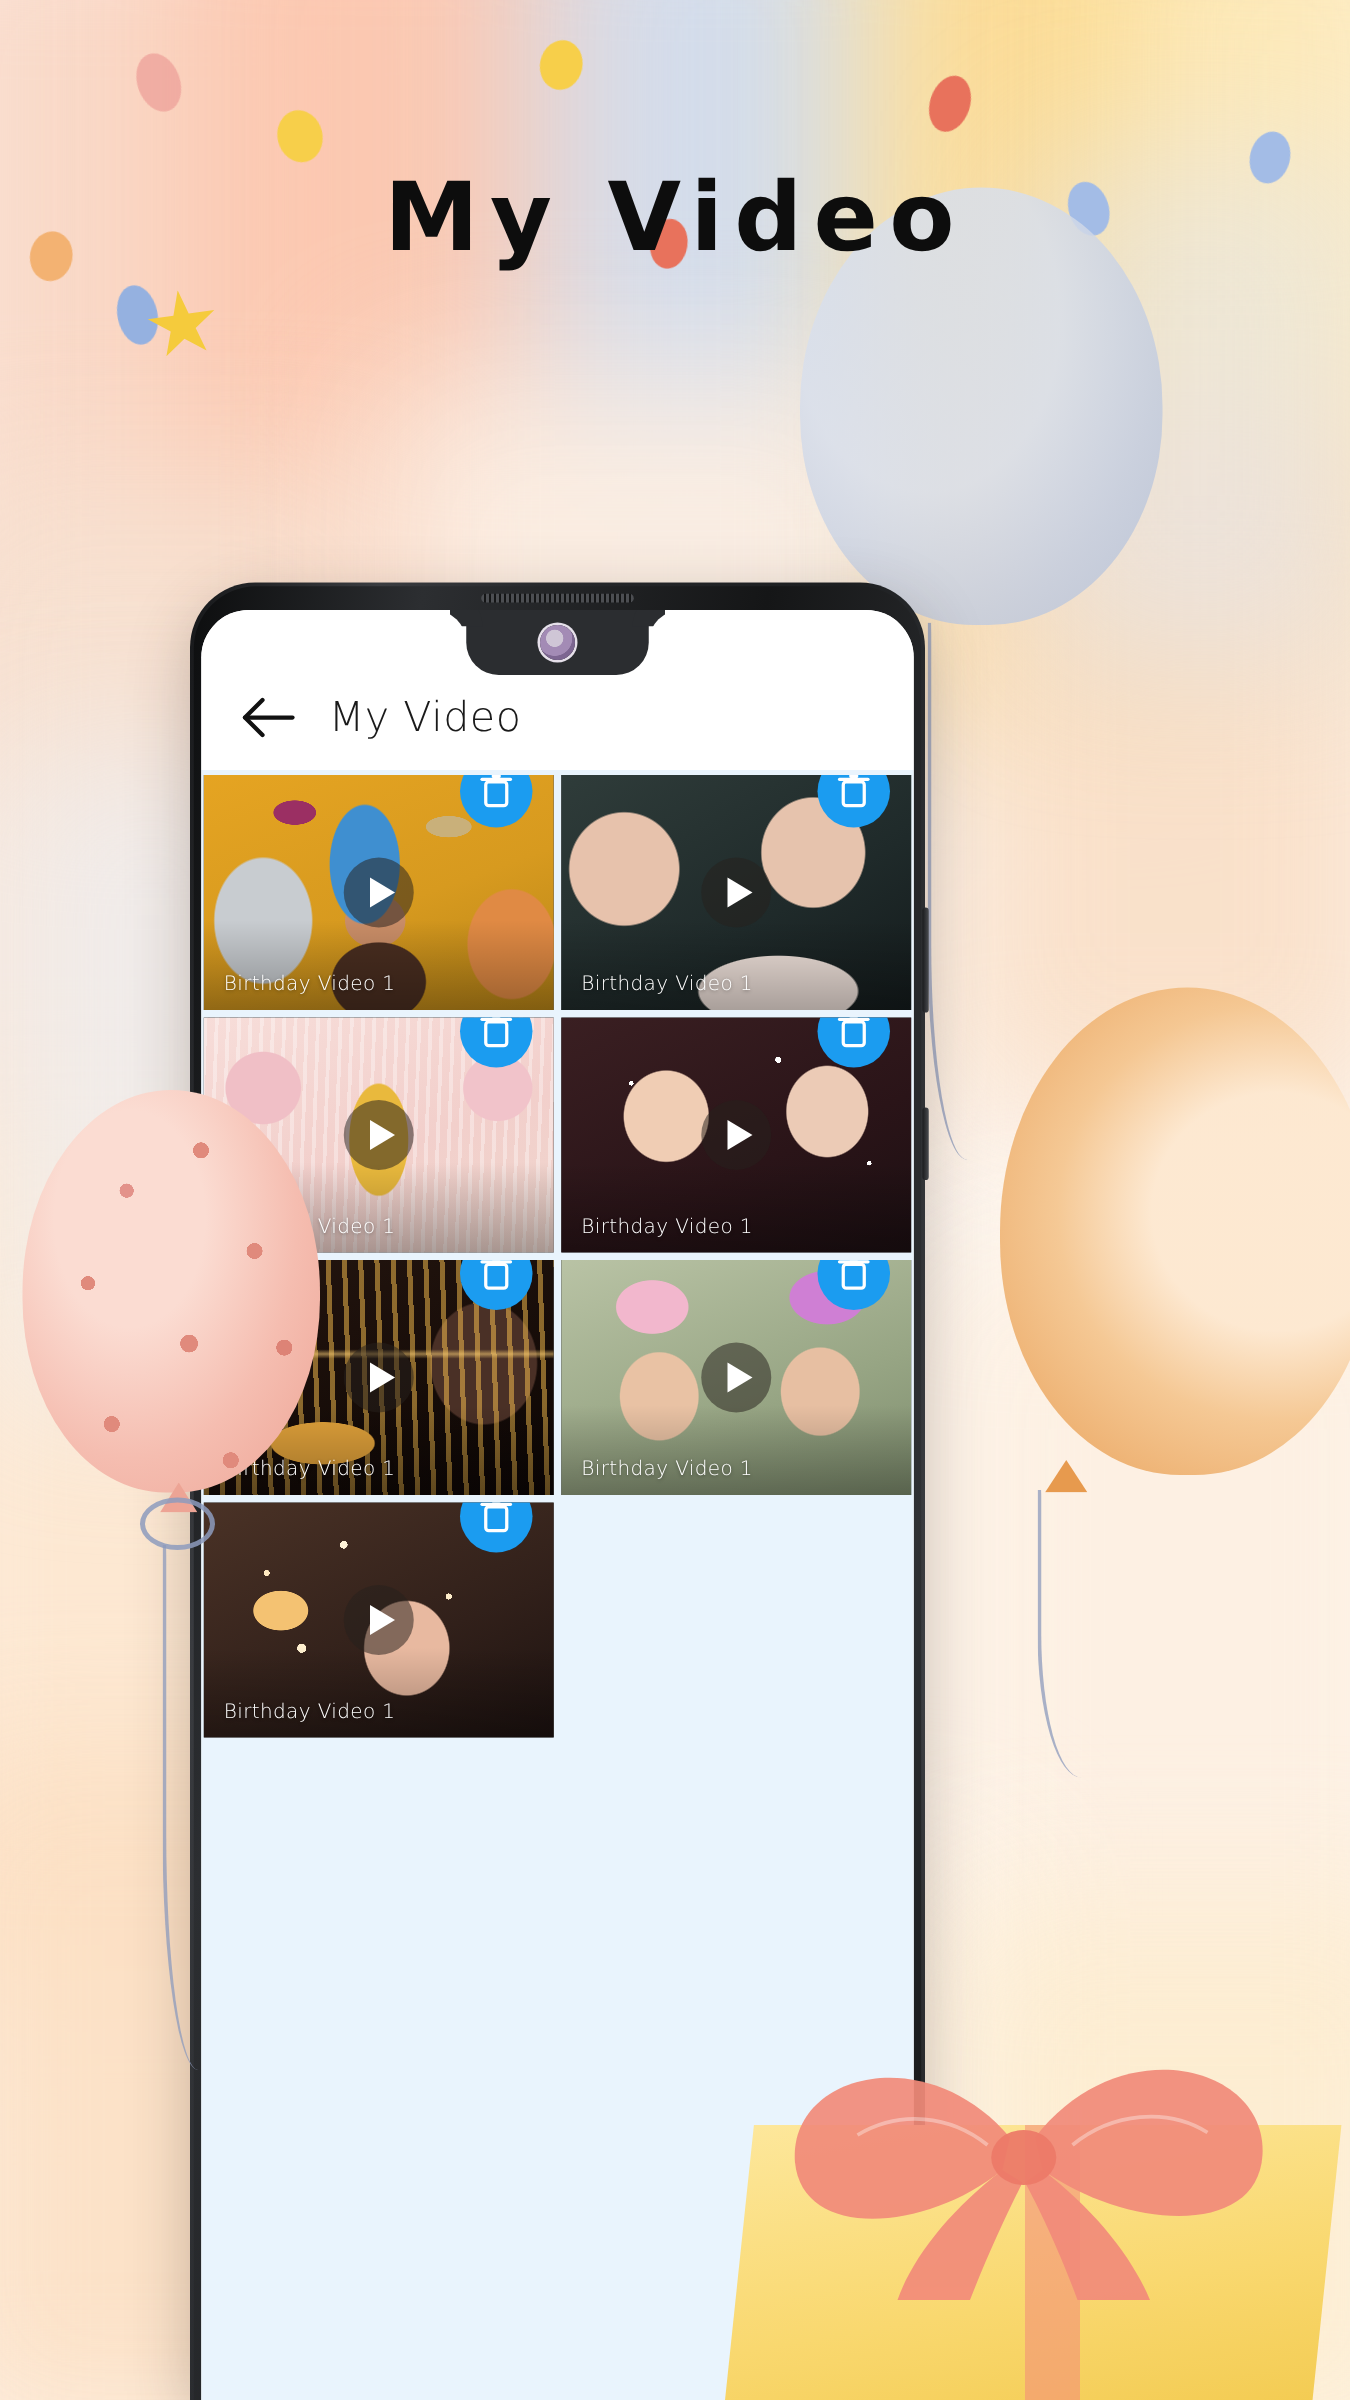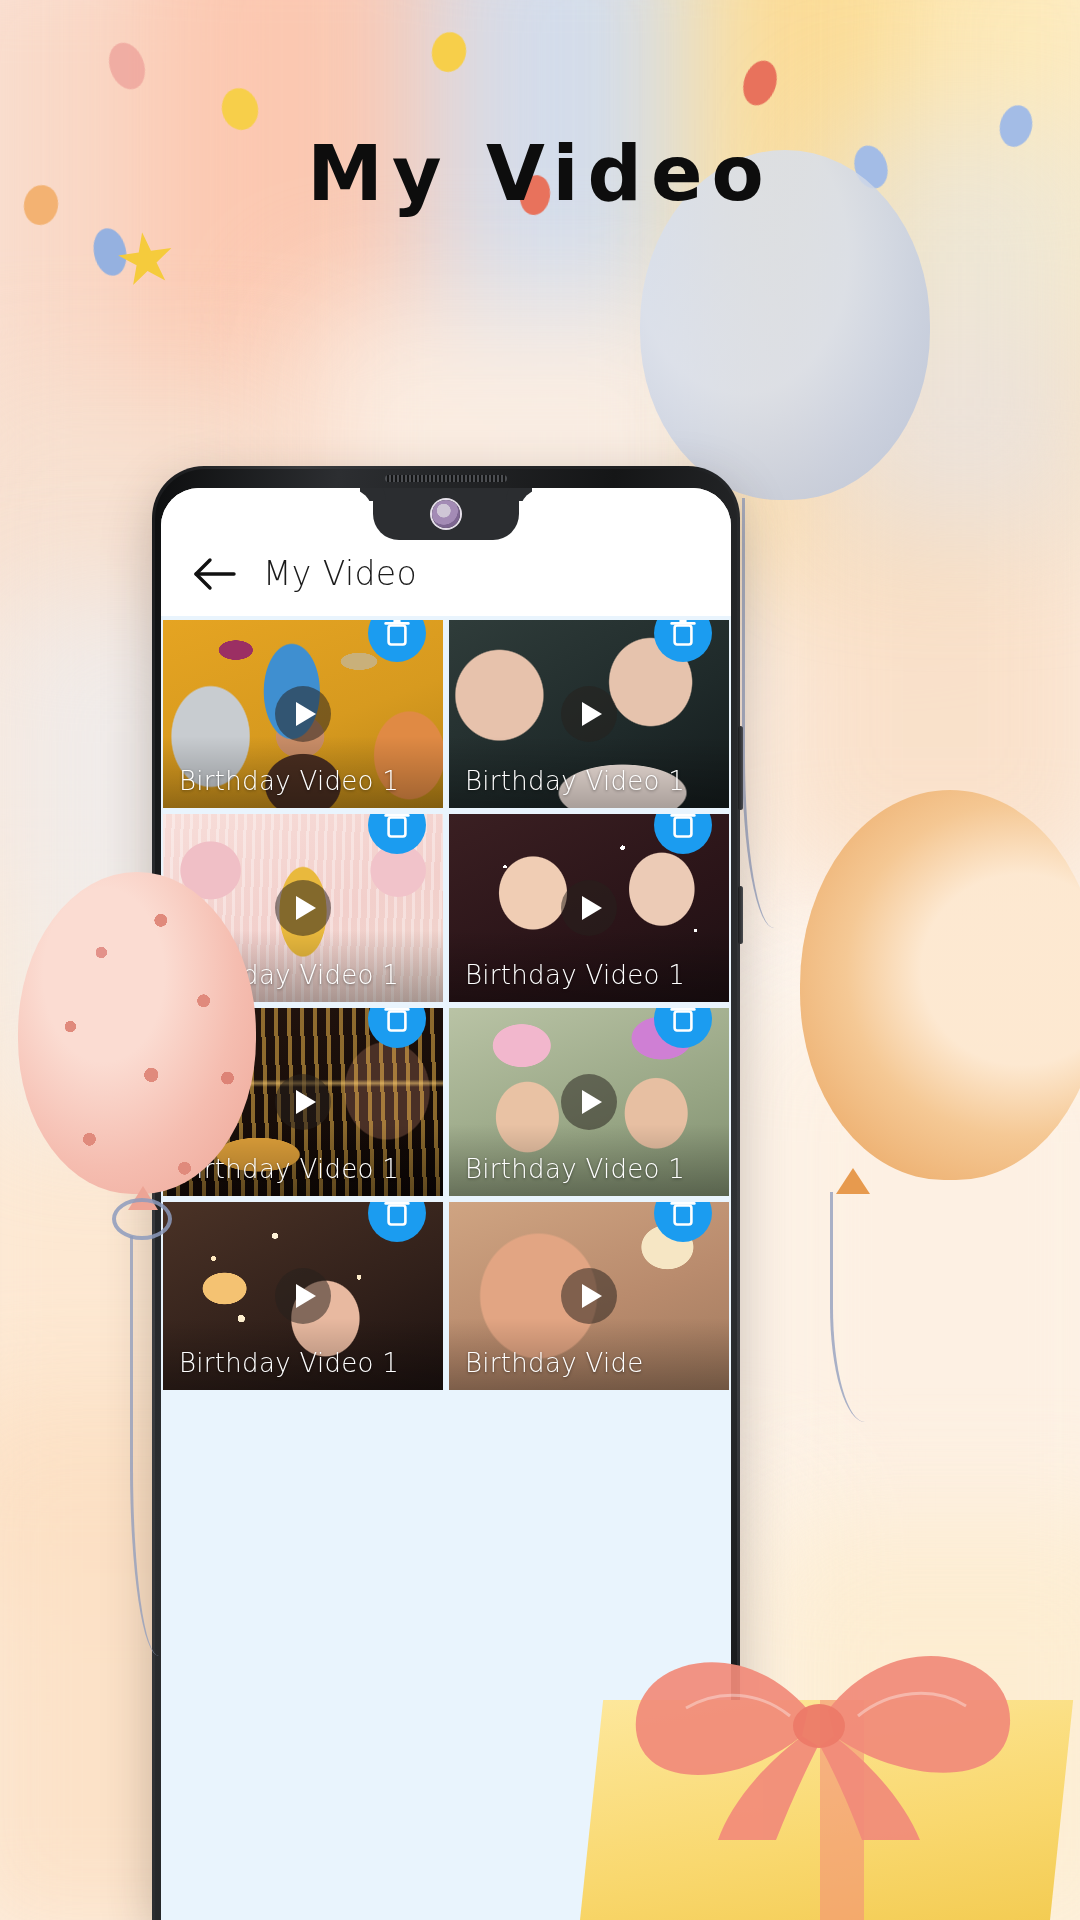--- a/index.html
+++ b/index.html
@@ -127,21 +127,21 @@
   .cell{
     position:relative; height:188px; overflow:hidden; background:#333;
   }
   .thumb{ position:absolute; inset:0; }
   .scrim{
     position:absolute; left:0; right:0; bottom:0; height:72px;
     background:linear-gradient(to top,rgba(0,0,0,.30),rgba(0,0,0,0));
   }
   .vlabel{
     position:absolute; left:16px; bottom:12px;
-    color:#fff; font-size:26px; font-family:"DejaVu Sans",sans-serif; font-weight:300;
+    color:#fff; font-size:16px; font-family:"DejaVu Sans",sans-serif; font-weight:300;
     letter-spacing:.3px; white-space:nowrap;
     text-shadow:0 1px 3px rgba(0,0,0,.45);
   }
   .play{
     position:absolute; left:50%; top:50%; transform:translate(-50%,-50%);
     width:56px; height:56px; border-radius:50%;
     background:rgba(38,32,28,.52);
     display:flex; align-items:center; justify-content:center;
     cursor:pointer;
   }
@@ -400,35 +400,20 @@
           <div class="del">
             <svg width="26" height="30" viewBox="0 0 26 30">
               <rect x="4.6" y="7.5" width="16.8" height="19" rx="2.4" fill="none" stroke="#fff" stroke-width="2.6"></rect>
               <line x1="1.6" y1="5.4" x2="24.4" y2="5.4" stroke="#fff" stroke-width="2.6" stroke-linecap="round"></line>
               <rect x="9.4" y="1.2" width="7.2" height="3.2" rx="1.2" fill="#fff"></rect>
             </svg>
           </div>
           <div class="vlabel">Birthday Video 1</div>
         </div>
 
-        <div class="cell">
-          <div class="thumb t8"></div>
-          <div class="scrim"></div>
-          <div class="play">
-              <i></i>
-            </div>
-          <div class="del">
-            <svg width="26" height="30" viewBox="0 0 26 30">
-              <rect x="4.6" y="7.5" width="16.8" height="19" rx="2.4" fill="none" stroke="#fff" stroke-width="2.6"></rect>
-              <line x1="1.6" y1="5.4" x2="24.4" y2="5.4" stroke="#fff" stroke-width="2.6" stroke-linecap="round"></line>
-              <rect x="9.4" y="1.2" width="7.2" height="3.2" rx="1.2" fill="#fff"></rect>
-            </svg>
-          </div>
-          <div class="vlabel">Birthday Vide</div>
-        </div>
 
       </div>
     </div>
   </div>
 </div>
 
 <div style="position:absolute;left:560px;top:1640px;width:520px;height:300px;z-index:20;">
   <div style="position:absolute;left:30px;top:60px;width:470px;height:250px;background:linear-gradient(170deg,#fde79b,#f9d86f 55%,#f2c94c);transform:skewX(-6deg);"></div>
   <div style="position:absolute;left:260px;top:60px;width:44px;height:250px;background:rgba(242,139,122,.55);"></div>
 </div>

